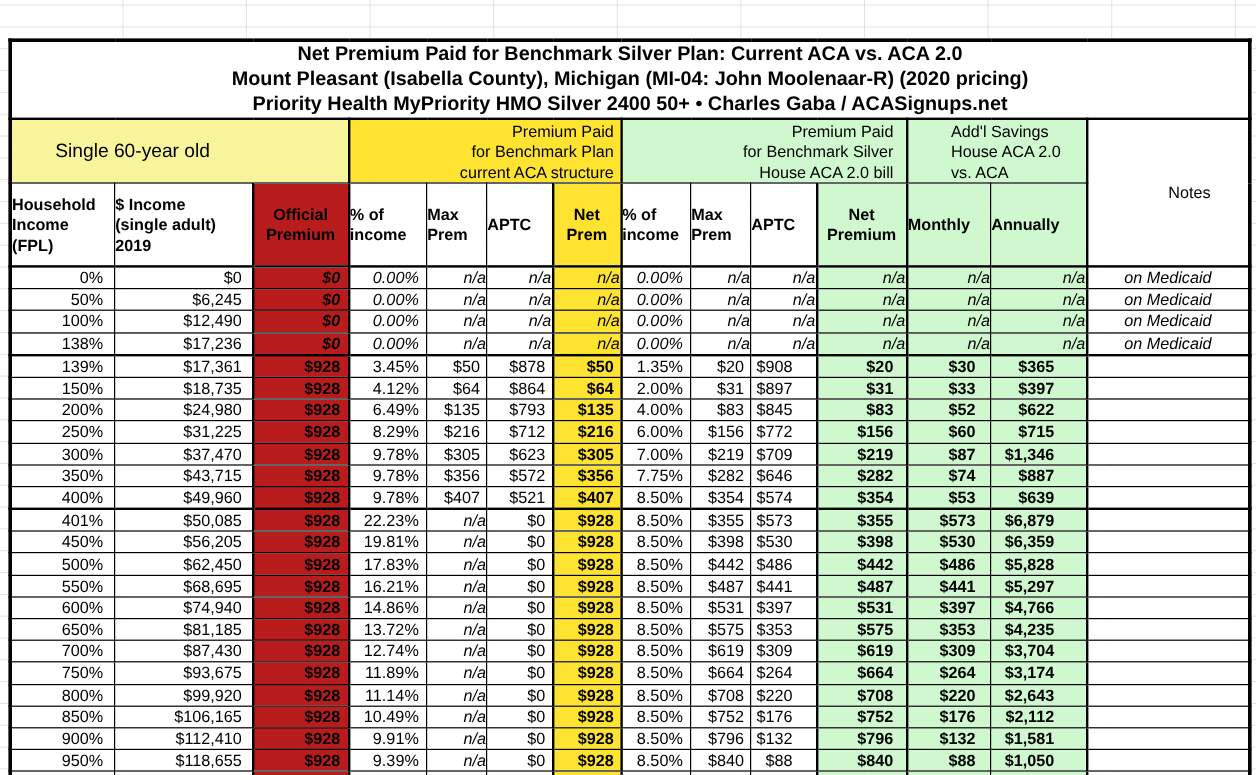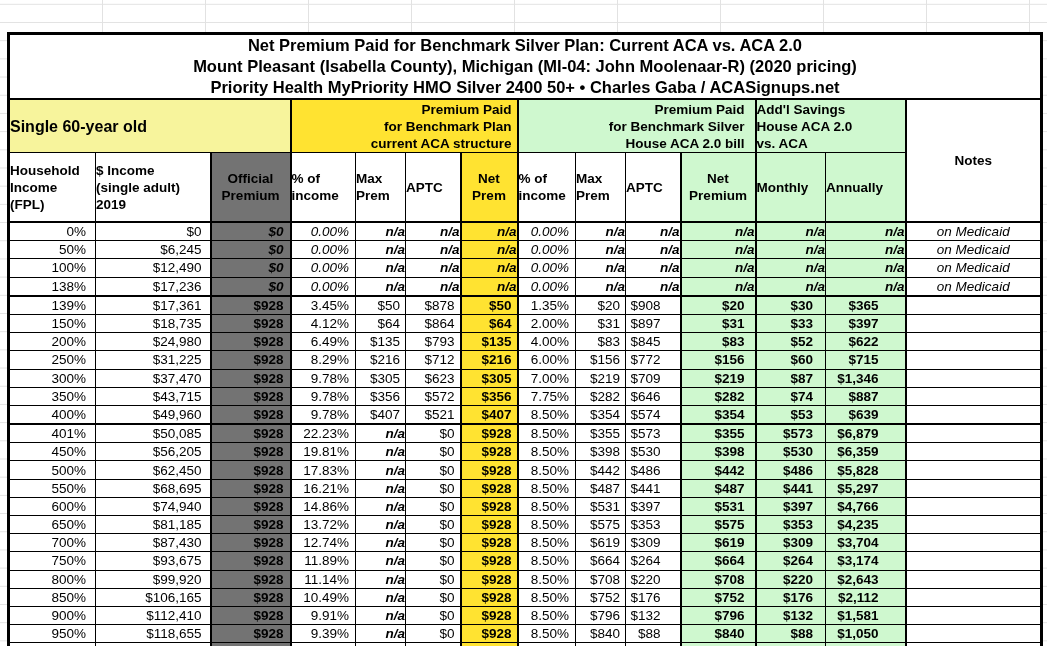--- a/index.html
+++ b/index.html
@@ -19,34 +19,34 @@
     width:1033px; border:3px solid #000;
   }
   td, th {
     border:1px solid #000; background:#fff; color:#000;
     font-size:13.5px; line-height:17px; height:17.2px;
     padding:0; margin:0; overflow:hidden; vertical-align:middle;
     font-weight:normal;
   }
   .title-cell { border-bottom:2px solid #000; height:63px; text-align:center; }
   .title-line { font-weight:bold; font-size:16.5px; line-height:21px; }
-  .group-row th { height:52px; font-weight:bold; border-bottom:1px solid #000; }
+  .group-row th { height:52px; font-weight:normal; border-bottom:1px solid #000;padding-left:36px; }
   .colhead-row th { height:68px; font-weight:bold; border-bottom:2px solid #000; }
   .pre { white-space:pre-line; text-align:left; }
   .bg-pale  { background:#F7F49C; }
   .bg-gold  { background:#FFE331; }
   .bg-green { background:#CFF8CF; }
   .b  { font-weight:bold; }
   .it { font-style:italic; }
-  .na { text-align:left; padding-right:0 !important;font-weight:bold; }
+  .na { text-align:left; padding-right:0 !important; }
   tr.thick-top td { border-top-width:2px; }
   
   .c0 { text-align:right; padding-right:9px; }
   .c1 { text-align:right; padding-right:8px; }
-  .c2 { text-align:right; padding-right:6px; background:#737373; }
+  .c2 { text-align:right; padding-right:6px; background:#b91c1c; }
   .c3 { text-align:right; padding-right:6px; }
   .c4 { text-align:right; padding-right:5px; }
   .c5 { text-align:right; padding-right:5px; }
   .c6 { text-align:right; padding-right:5px; background:#FFE331; }
   .c7 { text-align:right; padding-right:6px; }
   .c8 { text-align:right; padding-right:5px; }
   .c9 { text-align:right; padding-right:19px; }
   .c10{ text-align:right; padding-right:10px; background:#CFF8CF; }
   .c11{ text-align:right; padding-right:12px; background:#CFF8CF; }
   .c12{ text-align:right; padding-right:26px; background:#CFF8CF; }

